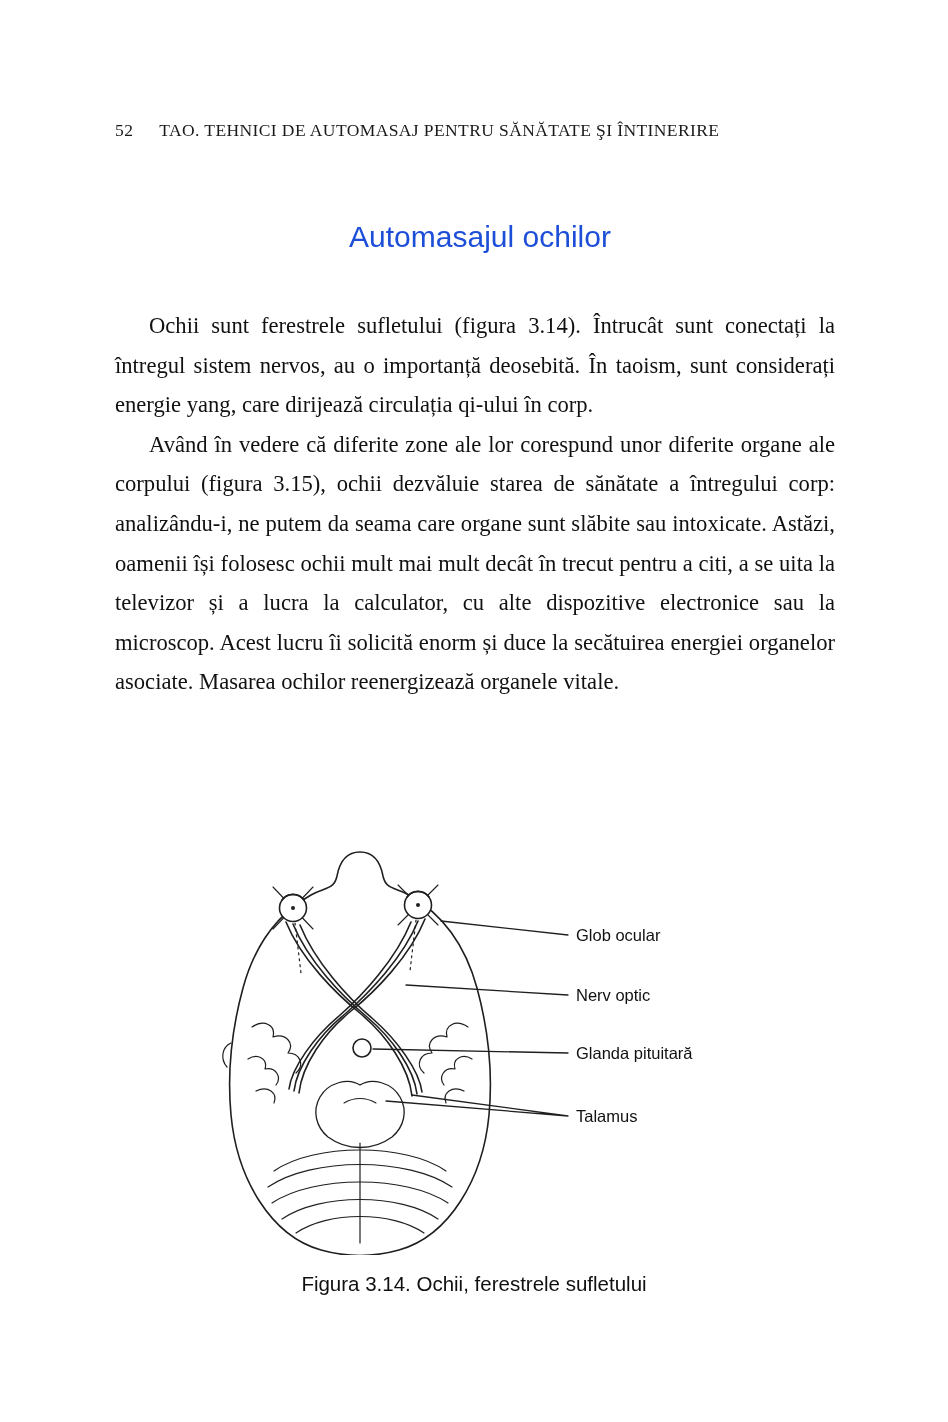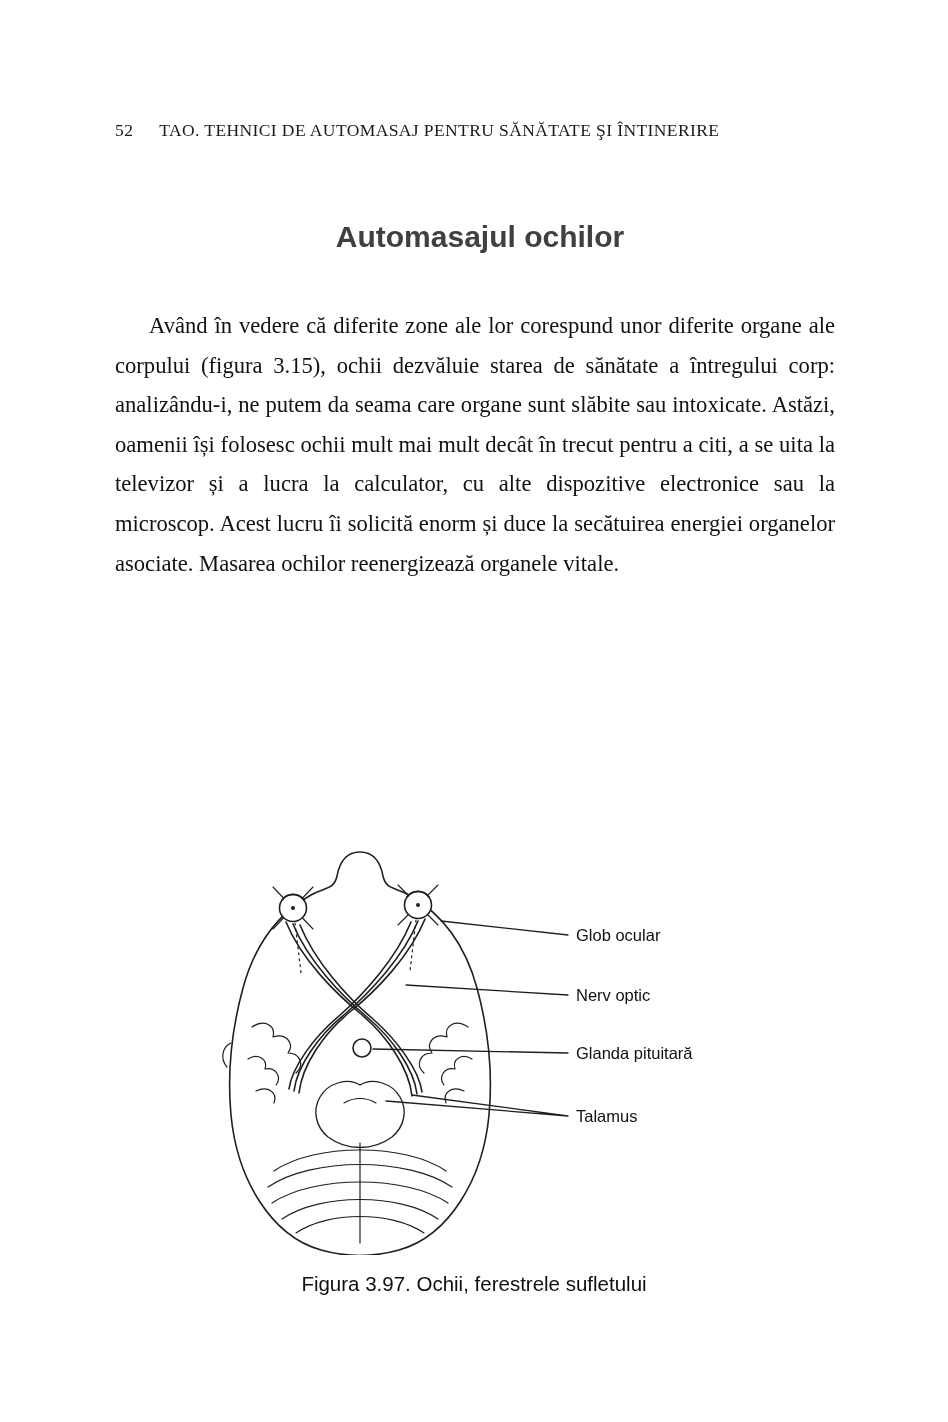--- a/index.html
+++ b/index.html
@@ -15,21 +15,21 @@
   .running-header {
     position:absolute; top:120px; left:115px; width:724px;
     font-size:17.5px; letter-spacing:0.4px; color:#1a1a1a;
     white-space:nowrap;
   }
   .running-header .pagenum { display:inline-block; margin-right:26px; }
   .title {
     position:absolute; top:220px; left:0; width:948px;
     text-align:center;
     font-family:"Liberation Sans", sans-serif;
-    font-weight:700; font-size:30px; color:#404040;padding-left:12px;
+    font-weight:400; font-size:30px; color:#1d4ed8;padding-left:12px;
   }
   .bodytext {
     position:absolute; top:306px; left:115px; width:720px;
     font-size:22.6px; line-height:39.6px; text-align:justify;
   }
   .bodytext p { text-indent:34px; }
   .figure-wrap {
     position:absolute; top:845px; left:216px;
     width:515px; height:410px;
   }
@@ -45,20 +45,21 @@
 
 <div class="page">
 
   <div class="running-header">
     <span class="pagenum">52</span><span>TAO. TEHNICI DE AUTOMASAJ PENTRU SĂNĂTATE ŞI ÎNTINERIRE</span>
   </div>
 
   <h1 class="title">Automasajul ochilor</h1>
 
   <div class="bodytext">
+    <p>Ochii sunt ferestrele sufletului (figura 3.14). Întrucât sunt conectați la întregul sistem nervos, au o importanță deosebită. În taoism, sunt considerați energie yang, care dirijează circulația qi-ului în corp.</p>
     <p>Având în vedere că diferite zone ale lor corespund unor diferite organe ale corpului (figura 3.15), ochii dezvăluie starea de sănătate a întregului corp: analizându-i, ne putem da seama care organe sunt slăbite sau intoxicate. Astăzi, oamenii își folosesc ochii mult mai mult decât în trecut pentru a citi, a se uita la televizor și a lucra la calculator, cu alte dispozitive electronice sau la microscop. Acest lucru îi solicită enorm și duce la secătuirea energiei organelor asociate. Masarea ochilor reenergizează organele vitale.</p>
   </div>
 
   <div class="figure-wrap">
     <svg viewBox="0 0 515 410" width="515" height="410" xmlns="http://www.w3.org/2000/svg">
       <g fill="none" stroke="#1f1f1f" stroke-width="1.6" stroke-linecap="round" stroke-linejoin="round">
 
         <path d="M144,7 C132,7 124,15 121,31 C118,45 109,42 95,50 C63,68 39,99 27,143 C15,187 11,227 15,270 C21,334 55,391 105,405 C130,412 158,412 183,405 C233,391 267,334 273,270 C277,227 273,187 261,143 C249,99 225,68 193,50 C179,42 170,45 167,31 C164,15 156,7 144,7 Z"></path>
         <path d="M15,198 C6,202 4,214 11,222" stroke-width="1.2"></path>
 
@@ -109,15 +110,15 @@
       </g>
       <g font-family="Liberation Sans, sans-serif" font-size="16.5" fill="#111">
         <text x="360" y="96">Glob ocular</text>
         <text x="360" y="156">Nerv optic</text>
         <text x="360" y="214">Glanda pituitară</text>
         <text x="360" y="277">Talamus</text>
       </g>
     </svg>
   </div>
 
-  <div class="caption">Figura 3.97. Ochii, ferestrele sufletului</div>
+  <div class="caption">Figura 3.14. Ochii, ferestrele sufletului</div>
 
 </div>
 
 </body></html>

